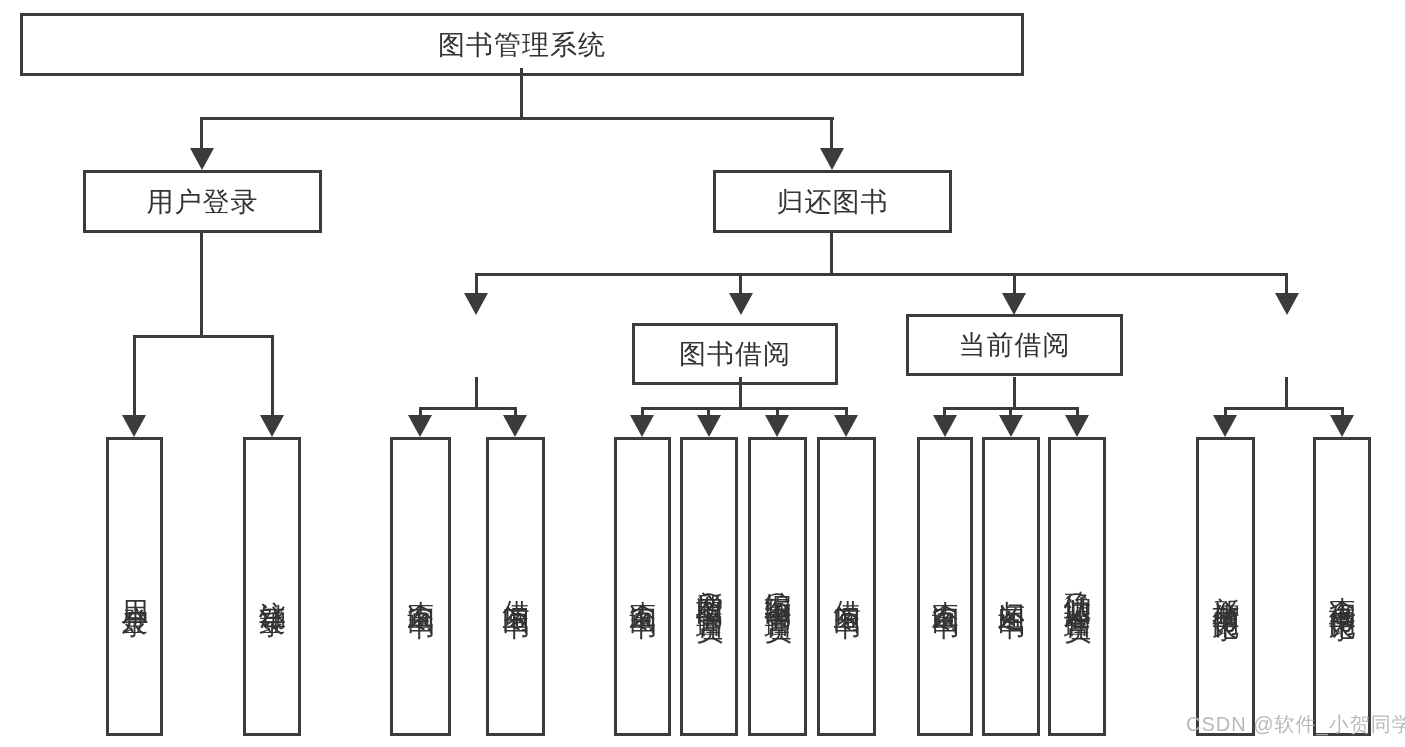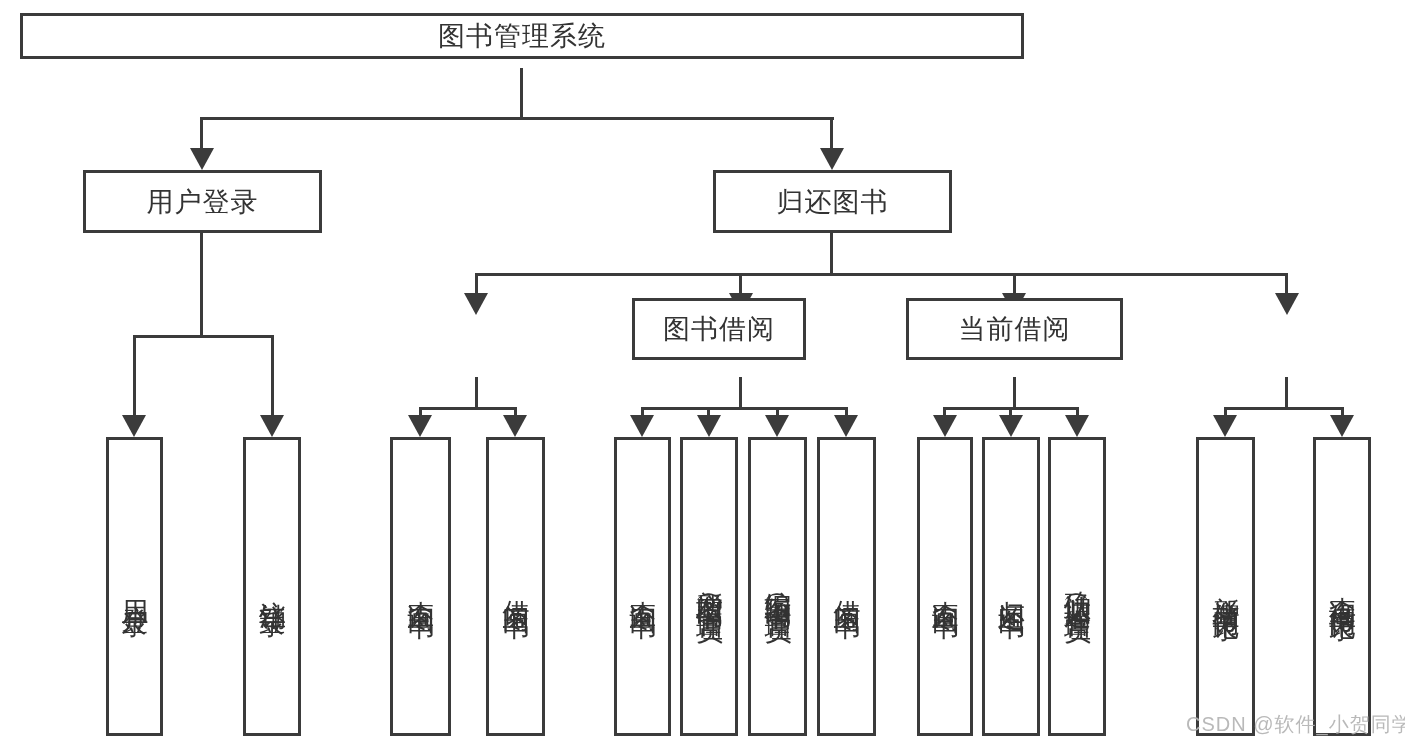--- a/index.html
+++ b/index.html
@@ -28,21 +28,21 @@
   .watermark{
     position:absolute;left:1186px;top:711px;z-index:10;
     font-size:20px;color:#b4b4b4;opacity:0.92;white-space:nowrap;letter-spacing:1px;
   }
 </style>
 </head>
 <body>
 
 <div class="canvas">
 
-  <div class="box" style="left:20px;top:13px;width:1004px;height:46px">
+  <div class="box" style="left:20px;top:13px;width:1004px;height:63px">
     <span class="hlabel">图书管理系统</span>
   </div>
 
   <div class="vline" style="left:520px;top:68px;height:49px"></div>
   <div class="hline" style="left:200px;top:117px;width:634px"></div>
   <div class="vline" style="left:200px;top:117px;height:31px"></div>
   <div class="vline" style="left:830px;top:117px;height:31px"></div>
   <div class="arrow" style="left:190px;top:148px"></div>
   <div class="arrow" style="left:820px;top:148px"></div>
 
@@ -64,24 +64,24 @@
   <div class="hline" style="left:475px;top:273px;width:813px"></div>
   <div class="vline" style="left:475px;top:273px;height:20px"></div>
   <div class="vline" style="left:739px;top:273px;height:20px"></div>
   <div class="vline" style="left:1013px;top:273px;height:20px"></div>
   <div class="vline" style="left:1285px;top:273px;height:20px"></div>
   <div class="arrow" style="left:464px;top:293px"></div>
   <div class="arrow" style="left:729px;top:293px"></div>
   <div class="arrow" style="left:1002px;top:293px"></div>
   <div class="arrow" style="left:1275px;top:293px"></div>
 
-  <div class="box" style="left:632px;top:298px;width:174px;height:62px">
+  <div class="box" style="left:632px;top:323px;width:206px;height:62px">
     <span class="hlabel">图书借阅</span>
   </div>
-  <div class="box" style="left:906px;top:298px;width:217px;height:62px">
+  <div class="box" style="left:906px;top:314px;width:217px;height:62px">
     <span class="hlabel">当前借阅</span>
   </div>
 
   <div class="vline" style="left:475px;top:377px;height:30px"></div>
   <div class="hline" style="left:419px;top:407px;width:98px"></div>
   <div class="vline" style="left:419px;top:407px;height:8px"></div>
   <div class="vline" style="left:514px;top:407px;height:8px"></div>
   <div class="arrow" style="left:408px;top:415px"></div>
   <div class="arrow" style="left:503px;top:415px"></div>
 

